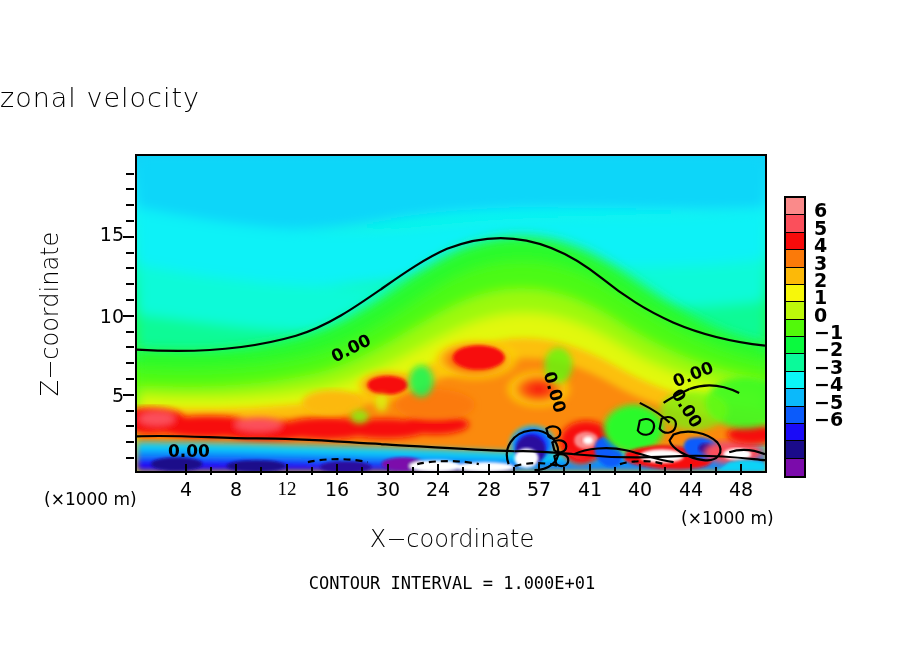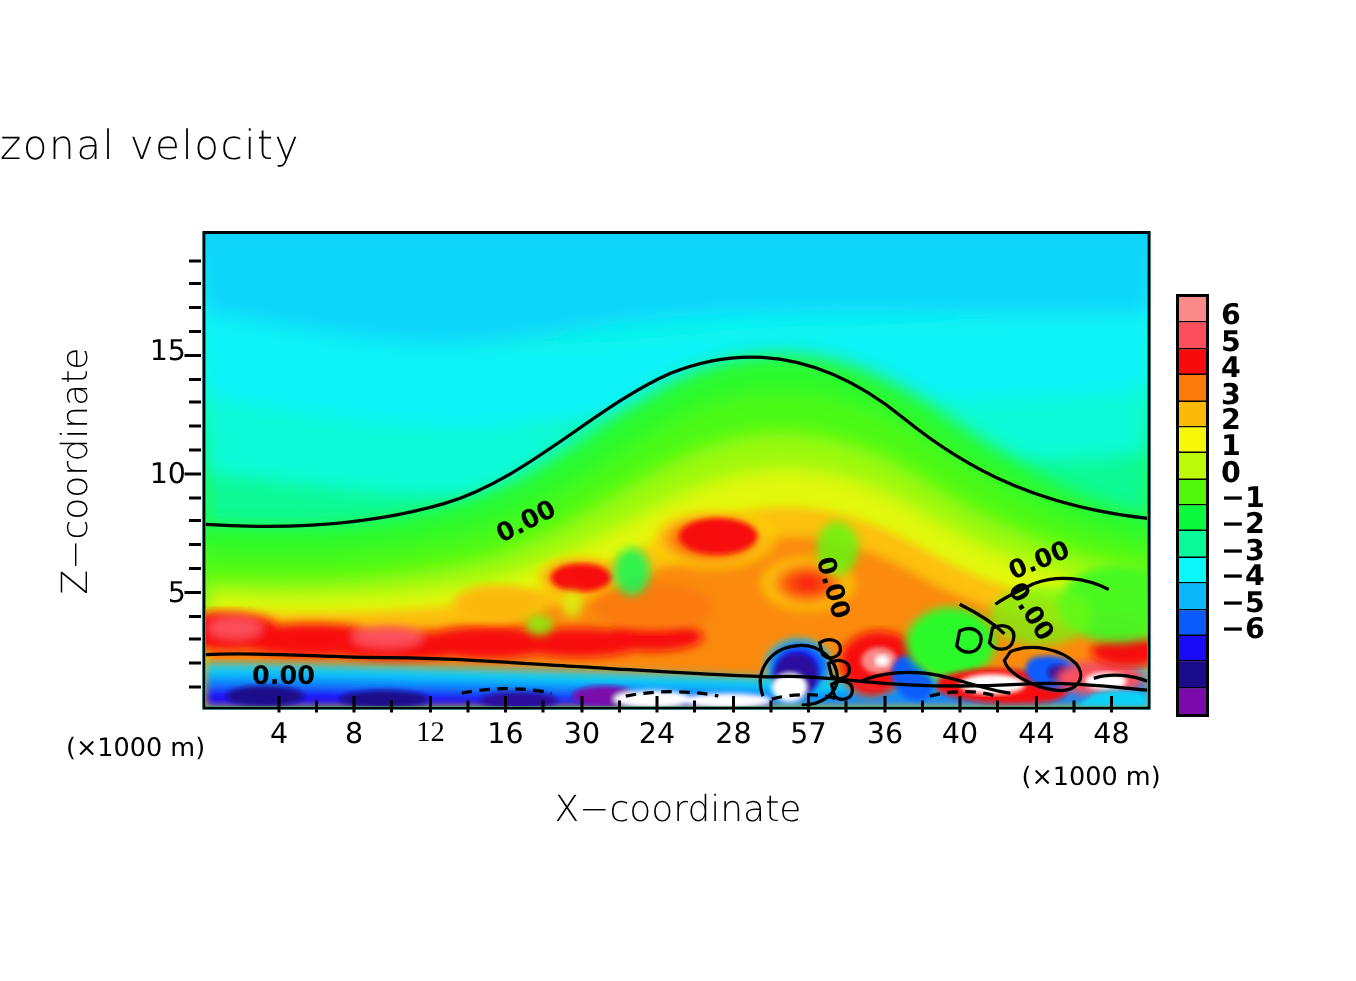--- a/index.html
+++ b/index.html
@@ -288,21 +288,21 @@
   <div class="tick x major" style="left:740px;top:464px;"></div>
 
   <div class="xtick-label" style="left:166px;">4</div>
   <div class="xtick-label" style="left:216px;">8</div>
   <div class="xtick-label" style="left:267px;font-family:Liberation Serif, serif;">12</div>
   <div class="xtick-label" style="left:317px;">16</div>
   <div class="xtick-label" style="left:368px;">30</div>
   <div class="xtick-label" style="left:418px;">24</div>
   <div class="xtick-label" style="left:469px;">28</div>
   <div class="xtick-label" style="left:519px;">57</div>
-  <div class="xtick-label" style="left:570px;">36</div>
+  <div class="xtick-label" style="left:570px;">41</div>
   <div class="xtick-label" style="left:620px;">40</div>
   <div class="xtick-label" style="left:671px;">44</div>
   <div class="xtick-label" style="left:721px;">48</div>
 
   <div class="tick y" style="left:126px;top:457px;"></div>
   <div class="tick y" style="left:126px;top:441px;"></div>
   <div class="tick y" style="left:126px;top:425px;"></div>
   <div class="tick y" style="left:126px;top:410px;"></div>
   <div class="tick y major" style="left:123px;top:394px;"></div>
   <div class="tick y" style="left:126px;top:378px;"></div>
@@ -328,20 +328,21 @@
   <div class="contour-label" style="left:168px;top:441px;">0.00</div>
   <div class="contour-label" style="left:534px;top:382px;transform:rotate(74deg);">0.00</div>
   <div class="contour-label" style="left:672px;top:364px;transform:rotate(-22deg);">0.00</div>
   <div class="contour-label" style="left:666px;top:398px;transform:rotate(58deg);">0.00</div>
 
   <div class="xaxis-label">X−coordinate</div>
   <div class="yaxis-label">Z−coordinate</div>
   <div class="unit-left">(×1000 m)</div>
   <div class="unit-right">(×1000 m)</div>
 
+  <div class="caption">CONTOUR INTERVAL = 1.000E+01</div>
 
   <div class="cbar" id="cbar">
       <div class="cbar-cell" style="height: 17.375px; background: rgb(250, 138, 138);"></div>
       <div class="cbar-cell" style="height: 17.375px; background: rgb(251, 79, 91);"></div>
       <div class="cbar-cell" style="height: 17.375px; background: rgb(247, 11, 11);"></div>
       <div class="cbar-cell" style="height: 17.375px; background: rgb(251, 122, 9);"></div>
       <div class="cbar-cell" style="height: 17.375px; background: rgb(252, 185, 8);"></div>
       <div class="cbar-cell" style="height: 17.375px; background: rgb(247, 247, 10);"></div>
       <div class="cbar-cell" style="height: 17.375px; background: rgb(189, 249, 10);"></div>
       <div class="cbar-cell" style="height: 17.375px; background: rgb(82, 249, 10);"></div>

